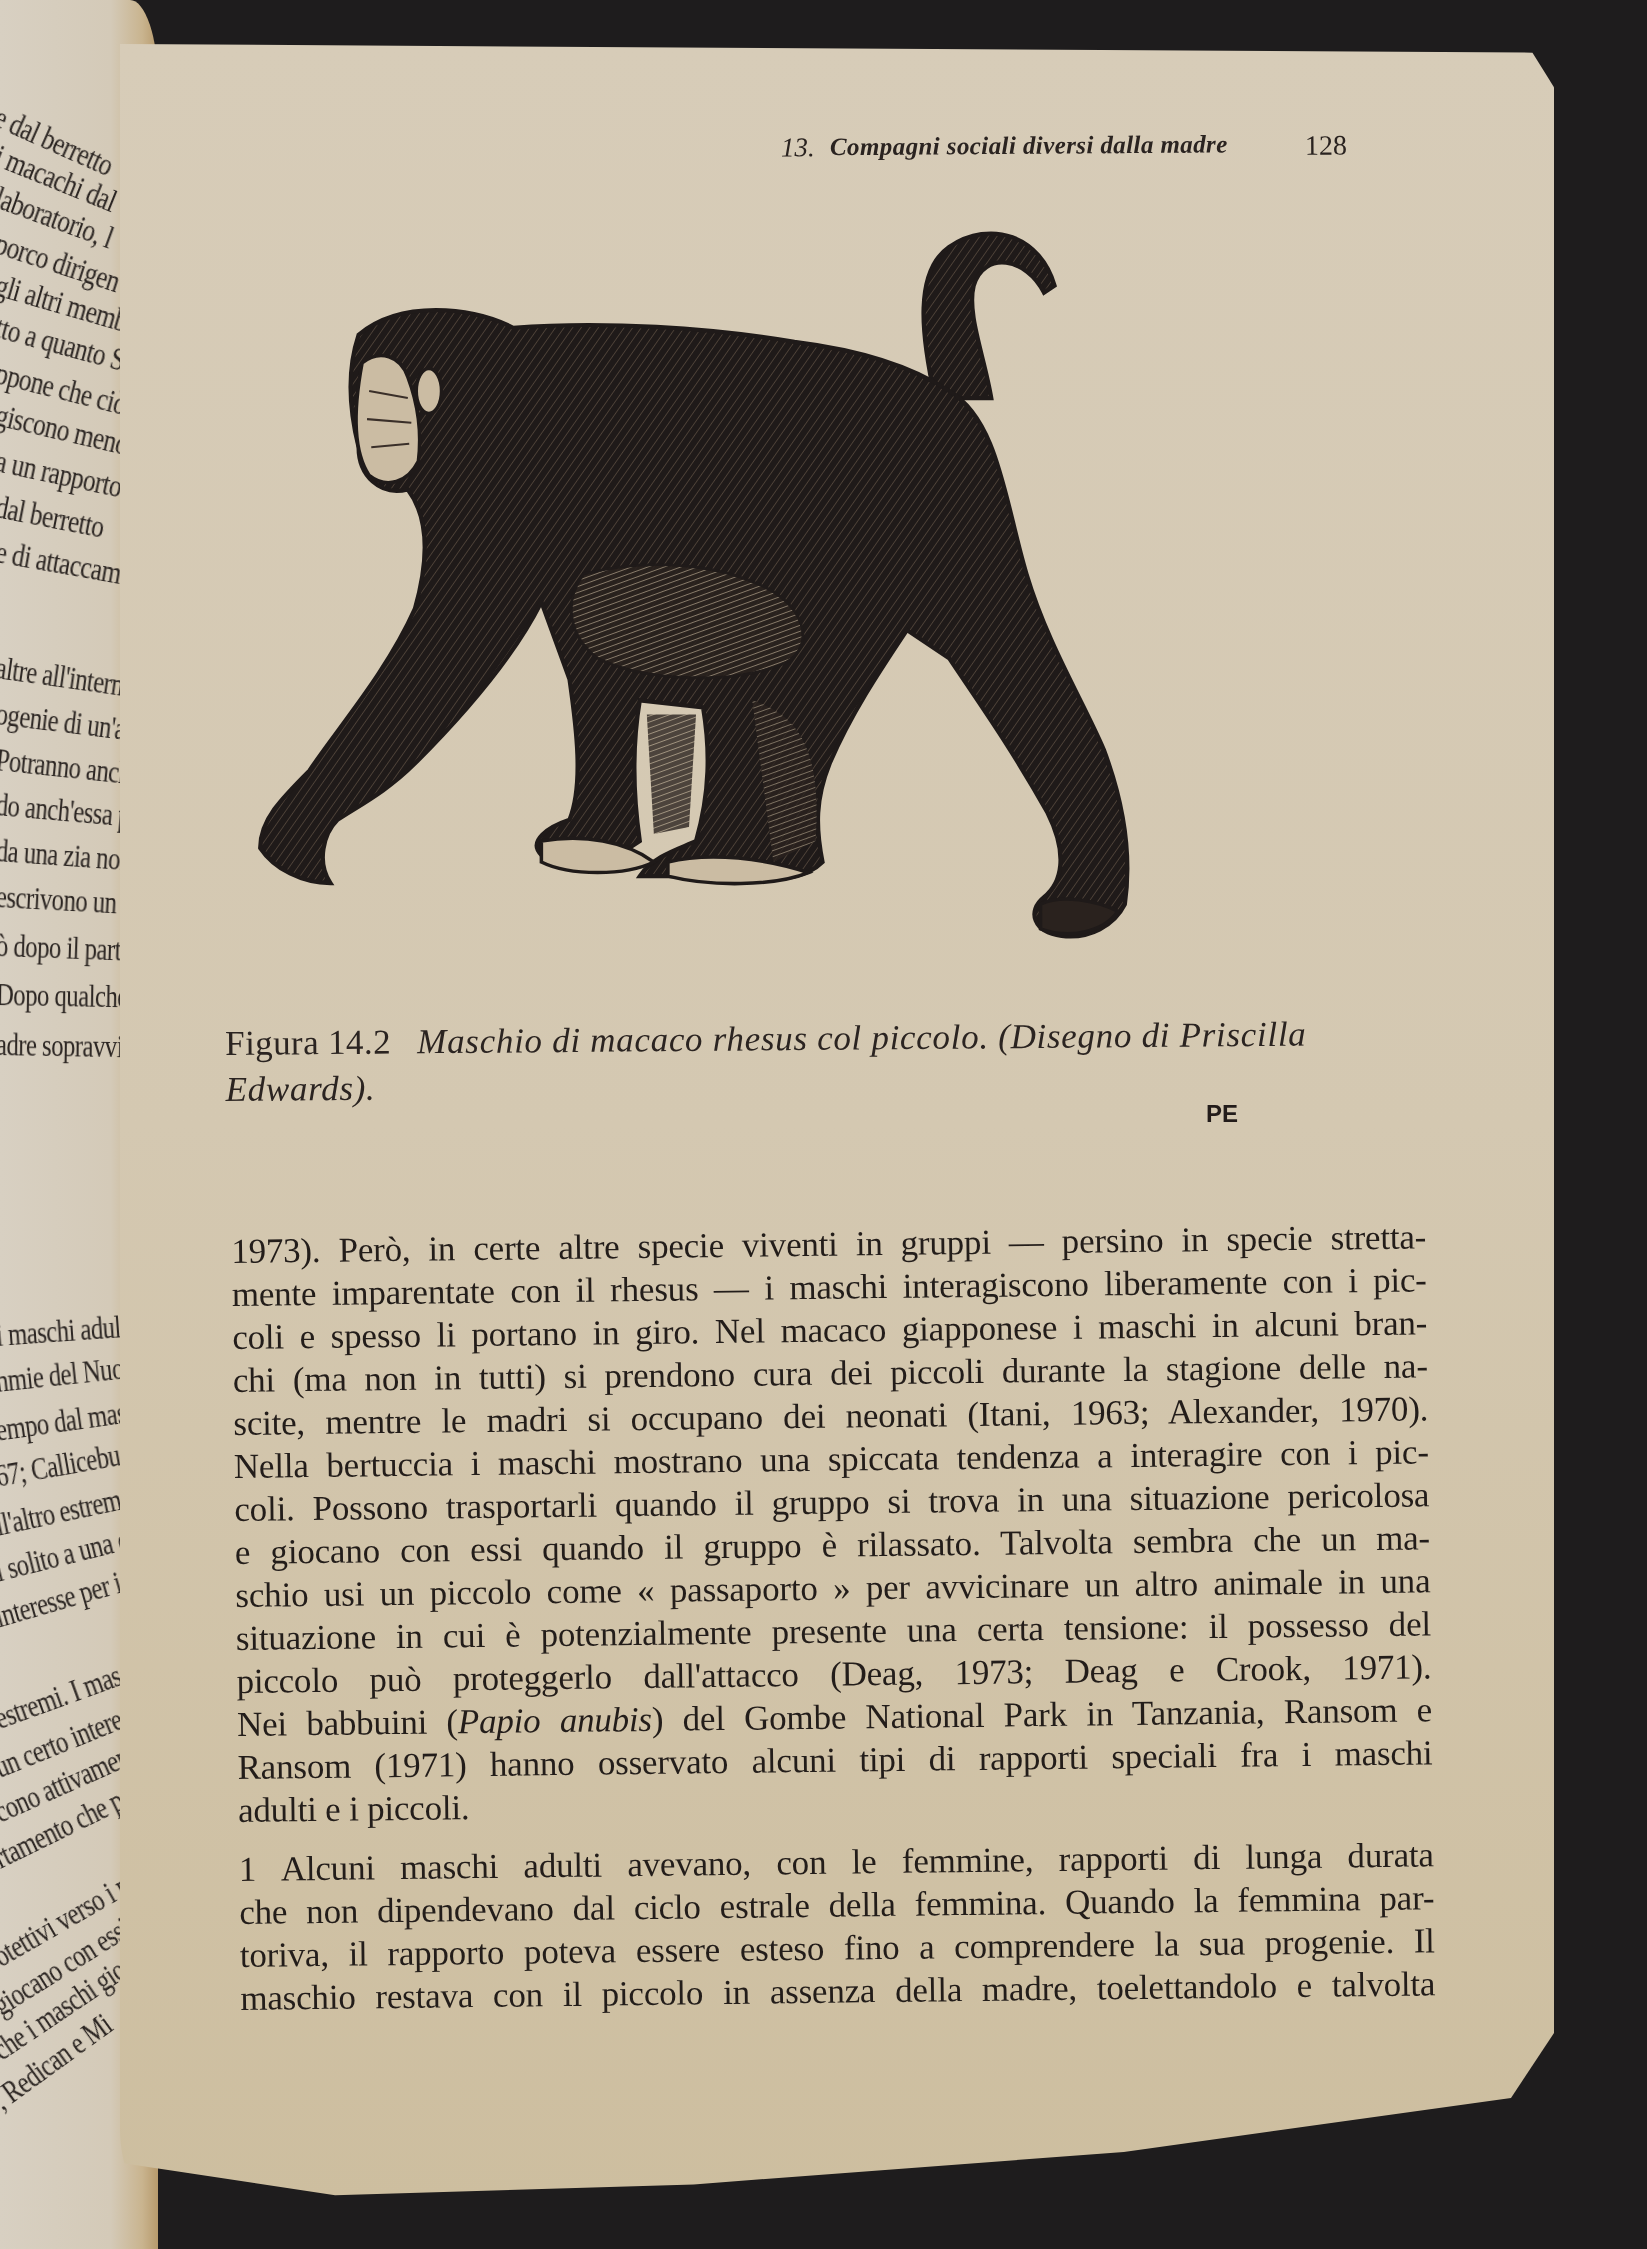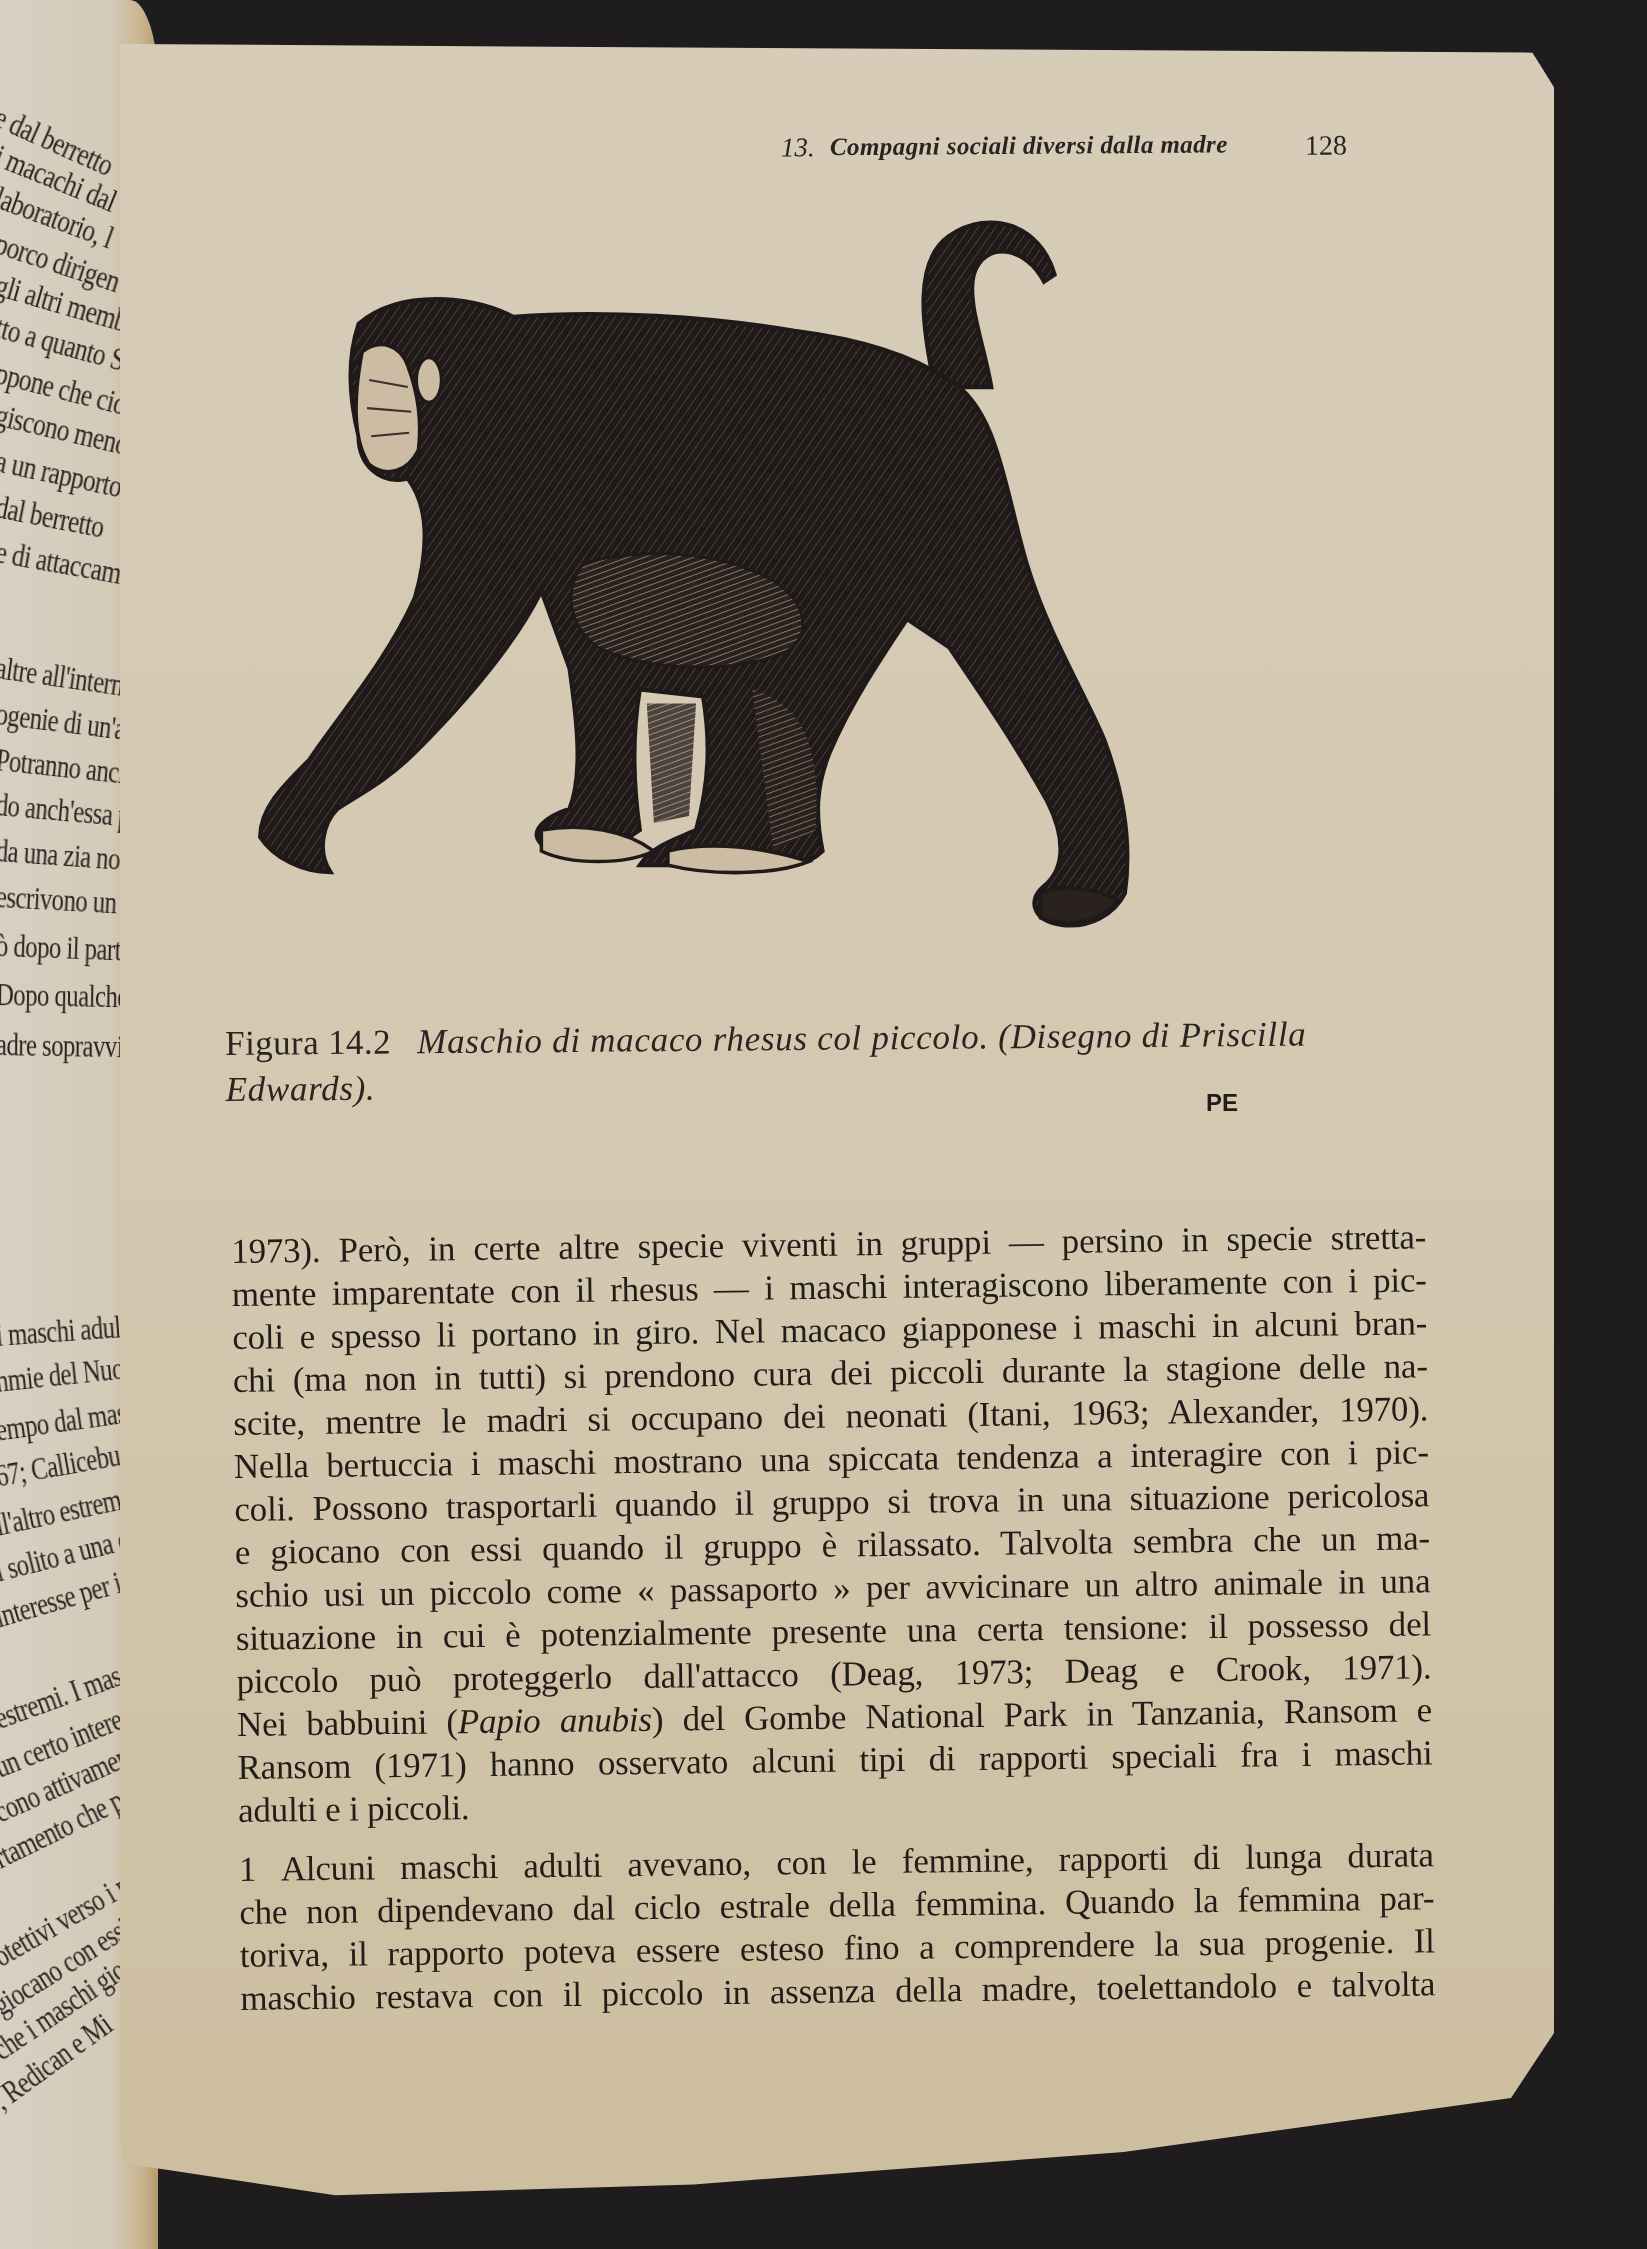--- a/index.html
+++ b/index.html
@@ -53,21 +53,21 @@
       position: absolute; left: 49px; top: 1.4px;
       font-size: 25px; font-style: italic; font-weight: bold;
       letter-spacing: 0.4px;
     }
     .page-number {
       position: absolute; left: 524px; top: 1.4px;
       font-size: 28px;
     }
 
     .figure {
-      position: absolute; left: 98px; top: 153px;
+      position: absolute; left: 98px; top: 164px;
       width: 942px; height: 816px; text-align: right;
     }
     .figure svg { width: 100%; height: 100%; }
     .signature {
       position: absolute; left: 988px; top: 892px;
       font-family: "Liberation Sans", "DejaVu Sans", sans-serif;
       font-size: 24px; font-weight: bold; color: #231c1a;
     }
 
     .caption {

